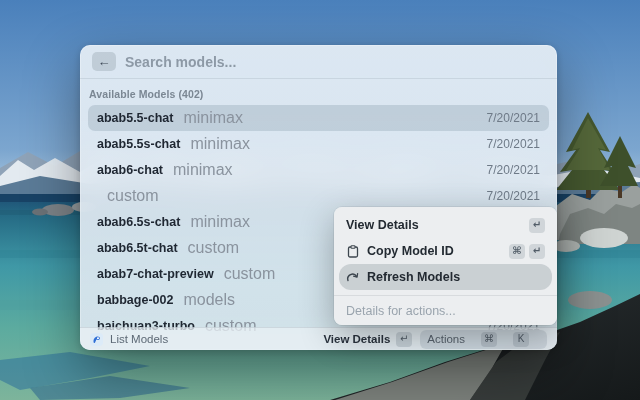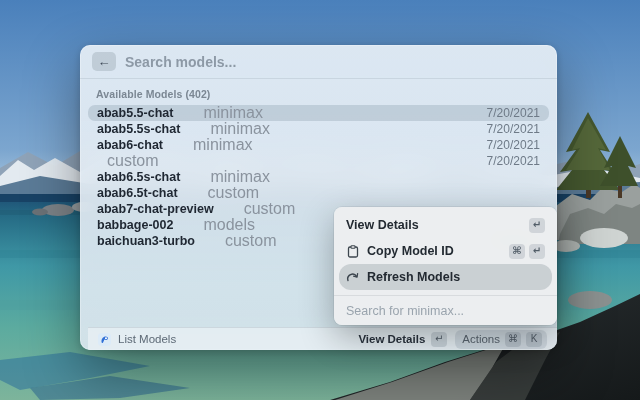--- a/index.html
+++ b/index.html
@@ -18,50 +18,49 @@
     box-shadow:0 22px 55px rgba(0,0,0,0.4), 0 2px 8px rgba(0,0,0,0.18), inset 0 0 0 1px rgba(255,255,255,0.25);
   }
   .search-bar { display:flex; align-items:center; height:33px; padding:0 12px; gap:9px; }
   .back-btn {
     width:24px; height:19px; border-radius:5px; background:rgba(97,112,125,0.22);
     display:flex; align-items:center; justify-content:center;
     color:#3d4855; font-size:13px; line-height:1; cursor:default;
   }
   .search-placeholder { color:#8d99a6; font-size:14px;font-weight:bold; }
   .hdr-divider { height:1px; background:rgba(40,55,70,0.10); }
-  .section-label { padding:9px 16px 3px; font-size:10.5px; font-weight:bold; color:#7b8793; letter-spacing:0.1px; }
+  .section-label { padding:9px 9px 3px; font-size:10.5px; font-weight:bold; color:#7b8793; letter-spacing:0.1px; }
 
   .list { padding:2px 8px 0; }
   .row {
-    height:16px; display:flex; align-items:center; padding:0 9px; border-radius:7px;
+    height:26px; display:flex; align-items:center; padding:0 9px; border-radius:7px;
     font-size:12.5px;
-    gap:20px;
   }
   .row.selected { background:rgba(148,166,181,0.38); }
   .row-name { color:#1f2732; font-weight:bold; white-space:nowrap; }
   .row-provider { color:#8a939e; margin-left:10px; font-size:16px; white-space:nowrap; }
   .row-date { margin-left:auto; color:#6e7a87; font-size:12px; }
 
   .footer {
-    position:absolute; left:8px; right:0; bottom:0; height:23px;
+    position:absolute; left:0; right:0; bottom:0; height:23px;
     display:flex; align-items:center; padding:0 10px; gap:7px;
     background:rgba(233,240,246,0.75); border-top:1px solid rgba(40,55,70,0.12);
   }
   .cmd-icon { width:13px; height:13px; border-radius:3px; flex:0 0 auto; }
   .cmd-name { font-size:11.5px; color:#5d6975; }
   .footer-right { margin-left:auto; display:flex; align-items:center; gap:8px; }
   .primary-action { display:flex; align-items:center; gap:6px; }
   .primary-action-label { font-size:11.5px; font-weight:bold; color:#2a333e; }
   .kbd {
     min-width:16px; height:15px; padding:0 3px; border-radius:4px;
     background:rgba(100,115,128,0.22); color:#525d68; font-size:10px;
     display:flex; align-items:center; justify-content:center; line-height:1;
   }
   .actions-btn {
-    display:flex; align-items:center; gap:5px; padding:2px 5px 2px 7px; border-radius:6px;
+    display:flex; align-items:center; gap:16px; padding:2px 18px 2px 7px; border-radius:6px;
     background:rgba(120,136,150,0.20);
   }
   .actions-btn-label { font-size:11.5px; color:#59646f; }
 
   
   .popup {
     position:absolute; left:334px; top:207px; width:223px; z-index:3;
     background:rgba(236,238,240,0.97); border-radius:8px;
     box-shadow:0 12px 34px rgba(0,0,0,0.30), 0 0 0 1px rgba(0,0,0,0.06);
     backdrop-filter: blur(10px); overflow:hidden;
@@ -256,14 +255,14 @@
           <svg width="13" height="12" viewBox="0 0 13 12">
             <path d="M2 9.5 A4.8 4.8 0 0 1 10.6 5.4" fill="none" stroke="currentColor" stroke-width="1.4" stroke-linecap="round"></path>
             <path d="M11.6 2.6 L11 6.2 L7.6 5.2" fill="none" stroke="currentColor" stroke-width="1.3" stroke-linecap="round" stroke-linejoin="round"></path>
           </svg>
         </span>
     <span>Refresh Models</span>
     <span class="item-keys"></span>
   </div>
 </div>
   <div class="popup-divider"></div>
-  <div class="popup-search">Search for minimax...</div>
+  <div class="popup-search">Details for actions...</div>
 </div>
 
 </body></html>

